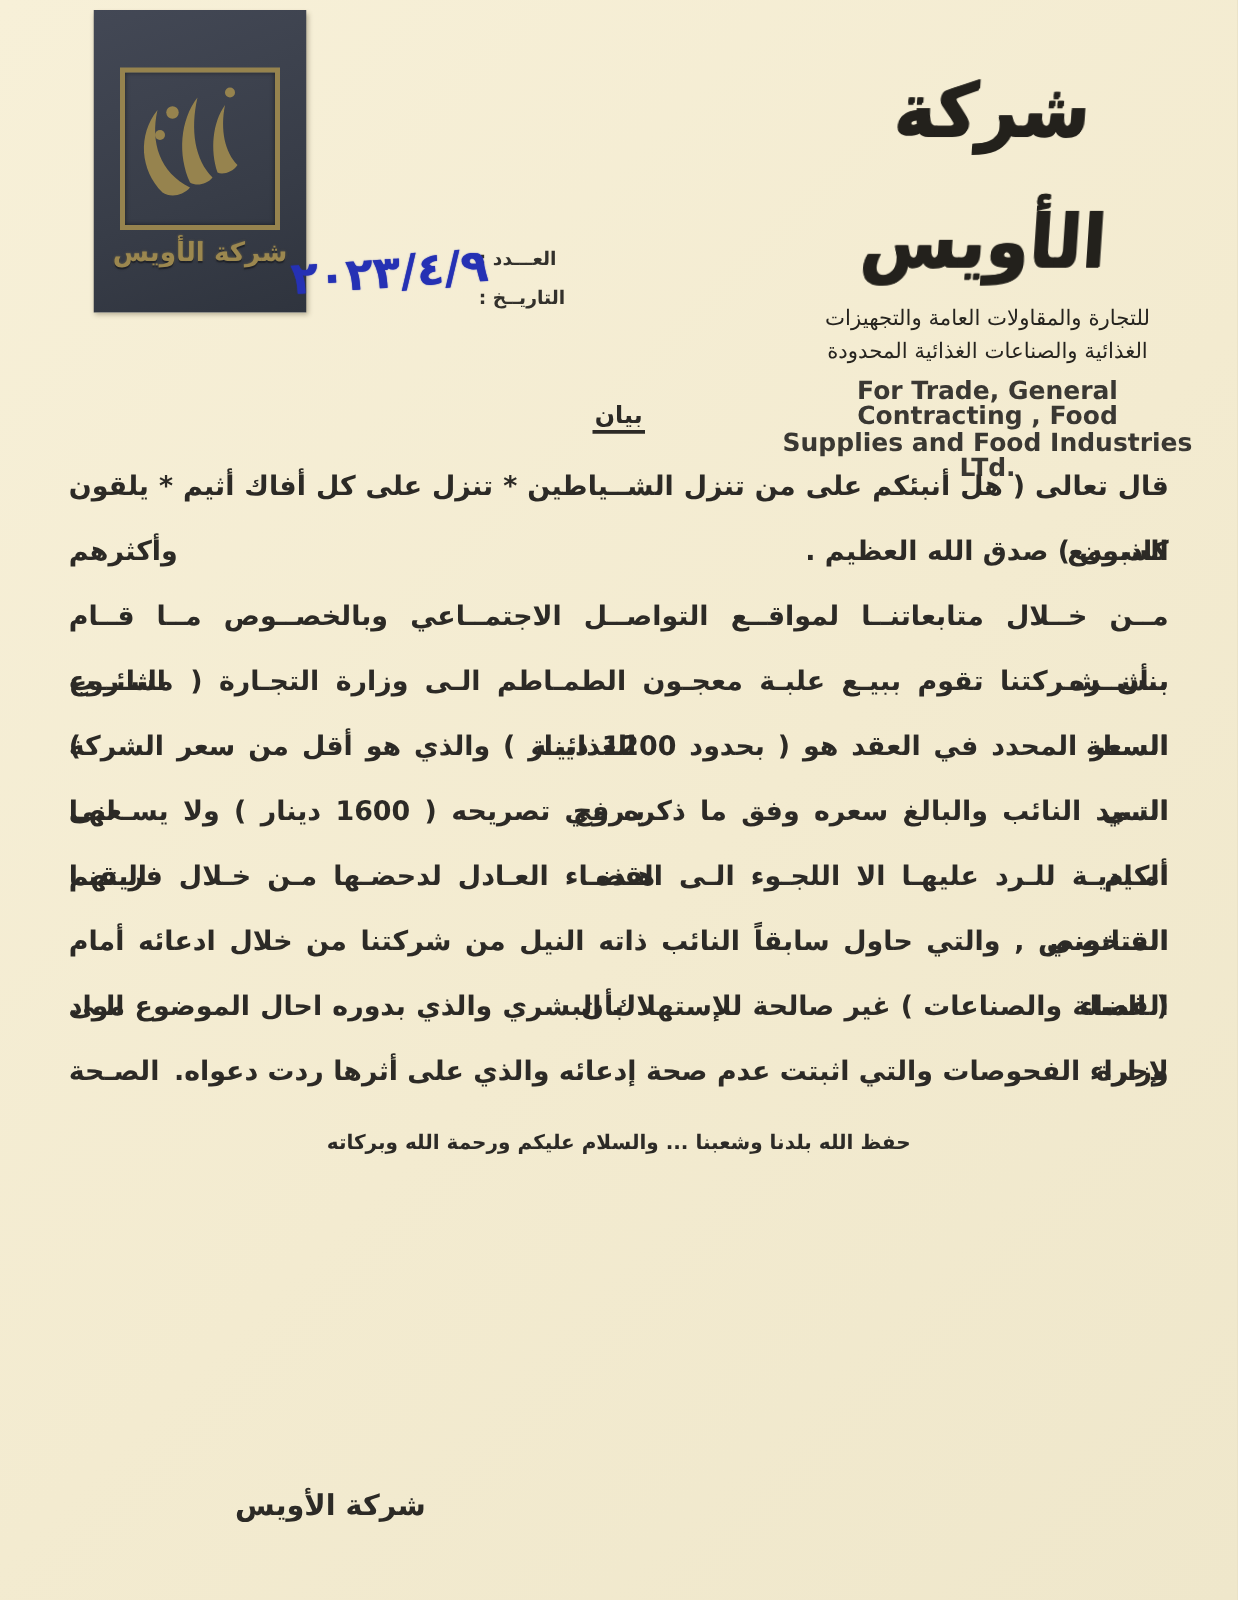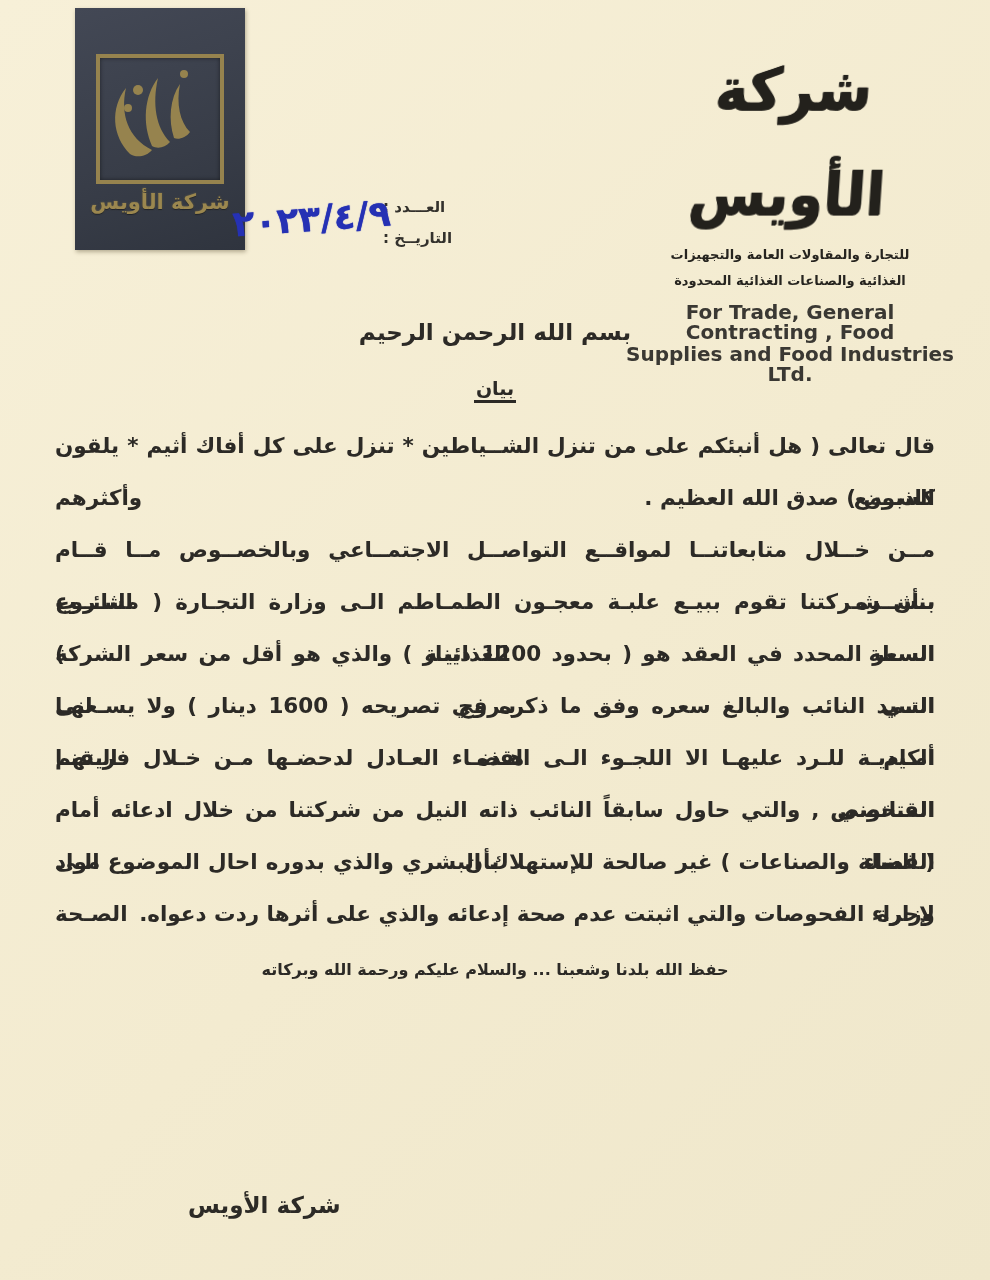--- a/index.html
+++ b/index.html
@@ -64,21 +64,21 @@
   }
   .brand-name{
     font-size:56px;font-weight:bold;color:#23211c;
     line-height:100px;
     transform:scaleY(1.05) skewX(-4deg);
     text-shadow:1px 0 0 #23211c, 0 1px 0 #23211c;
     letter-spacing:-2px;
     filter:blur(.3px);
   }
   .brand-ar{
-    font-size:13px;font-weight:bold;color:#26241f;
+    font-size:17px;font-weight:normal;color:#26241f;
     line-height:26px;
     filter:blur(.2px);
   }
   .brand-en{
     font-size:20px;font-weight:bold;color:#3a3833;
     line-height:20px;direction:ltr;
     margin-top:2px;
   }
   .brand-en.first{margin-top:8px;}
 
@@ -150,21 +150,20 @@
 
   <div class="brand">
     <div class="brand-name">شركة الأويس</div>
     <div class="brand-ar">للتجارة والمقاولات العامة والتجهيزات</div>
     <div class="brand-ar">الغذائية والصناعات الغذائية المحدودة</div>
     <div class="brand-en first">For Trade, General Contracting , Food</div>
     <div class="brand-en">Supplies and Food Industries LTd.</div>
   </div>
 
   <div class="doc">
-    <div class="basmala">بسم الله الرحمن الرحيم</div>
     <div class="doc-title"><span>بيان</span></div>
 
     <div class="line just">قال تعالى ( هل أنبئكم على من تنزل الشــياطين * تنزل على كل أفاك أثيم * يلقون الســمع وأكثرهم</div>
     <div class="line endline">كاذبون ) صدق الله العظيم .</div>
 
     <div class="line just">مــن خــلال متابعاتنــا لمواقــع التواصــل الاجتمــاعي وبالخصــوص مــا قــام بنشــره النائــب</div>
     <div class="line just">بـأن شـركتنا تقوم ببيـع علبـة معجـون الطمـاطم الـى وزارة التجـارة ( مشـروع السـلة الغذائيـة )</div>
     <div class="line just">السعر المحدد في العقد هو ( بحدود 1200 دينار ) والذي هو أقل من سعر الشركة التـي يـروج لهـا</div>
     <div class="line just">السيد النائب والبالغ سعره وفق ما ذكره في تصريحه ( 1600 دينار ) ولا يسـعنى أمـام هـذه الـتهم</div>
     <div class="line just">الكيديـة للـرد عليهـا الا اللجـوء الـى القضـاء العـادل لدحضـها مـن خـلال فريقنـا القـانوني</div>

